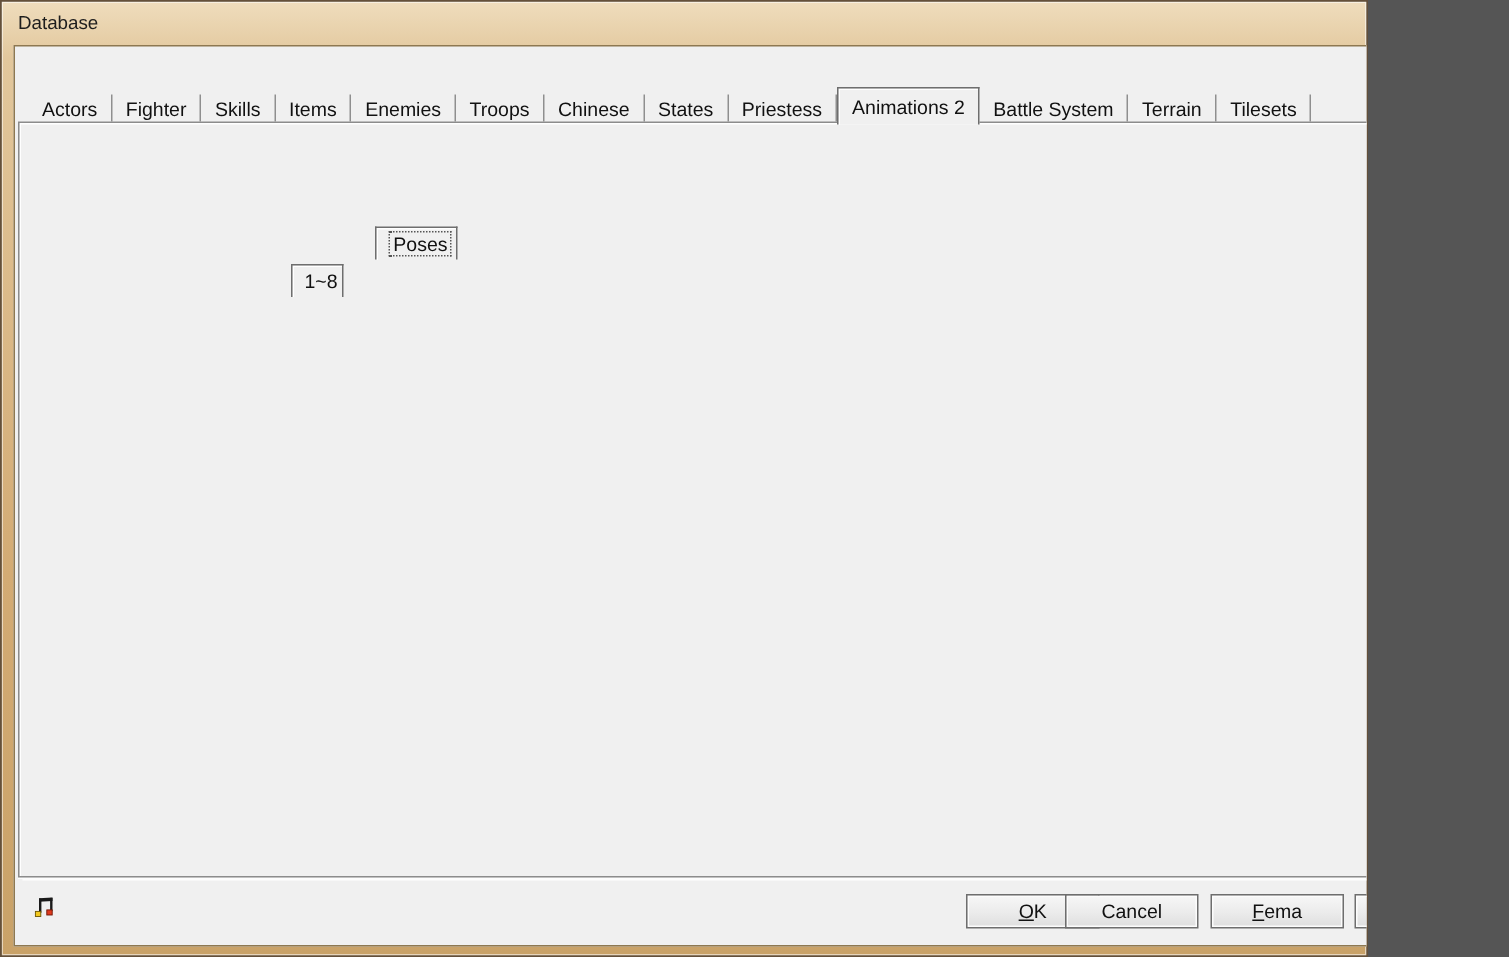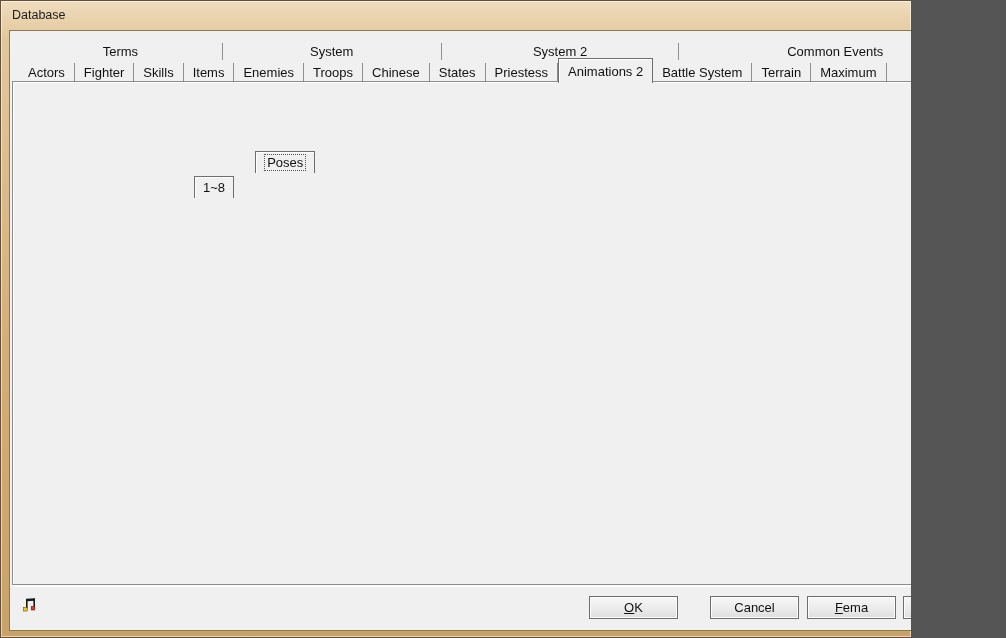--- a/index.html
+++ b/index.html
@@ -96,21 +96,21 @@
   #speed-group{left:336px;top:100px;width:294px;height:41px;}
   .radio-opt{position:absolute;top:14px;display:flex;align-items:center;gap:5px;}
   .radio{
     width:13px;height:13px;border-radius:50%;
     background:radial-gradient(circle at 35% 35%,#fff 0%,#ececec 70%,#d0d0d0 100%);
     border:1px solid #6f6f6f;position:relative;
   }
   .radio.checked::after{content:"";position:absolute;left:3px;top:3px;width:5px;height:5px;border-radius:50%;background:#303030;}
   
   .smalltabs{display:flex;align-items:flex-end;height:22px;}
-  .stab{padding:2px 8px 3px 8px;border-right:1px solid #8f8f8f;white-space:nowrap;cursor:default;}
+  .stab{padding:2px 3px 3px 8px;border-right:1px solid #8f8f8f;white-space:nowrap;cursor:default;}
   .stab.selected{
     position:relative;z-index:3;background:#f0f0f0;border:1px solid #6e6e6e;border-bottom:none;
     box-shadow:inset 1px 1px 0 #fff;margin-bottom:-1px;padding-top:3px;margin-top:-3px;
   }
   .focus-dots{border:1px dotted #555;padding:0 2px;}
   #pose-tabs{left:189px;top:149px;}
   #poses-frame{left:189px;top:171px;width:680px;height:370px;}
   #range-tabs{left:193px;top:175px;height:21px;}
   #range-frame{left:193px;top:196px;width:670px;height:339px;}
   
@@ -188,49 +188,35 @@
 
   <div id="titlebar">
     <span id="title">Database</span>
     <div id="close-btn">
       <span>✕</span>
     </div>
   </div>
 
   <div id="client"></div>
 
-  <div id="tabs-row1" class="abs">
-    <div class="tab1" style="flex-grow:220">
-        <span>Terms</span>
-      </div>
-    <div class="tab1" style="flex-grow:229">
-        <span>System</span>
-      </div>
-    <div class="tab1" style="flex-grow:240">
-        <span>System 2</span>
-      </div>
-    <div class="tab1" style="flex-grow:283">
-        <span>Common Events</span>
-      </div>
-  </div>
 
   <div id="tabs-row2" class="abs">
     <div class="tab2">Actors</div>
     <div class="tab2">Fighter</div>
     <div class="tab2">Skills</div>
     <div class="tab2">Items</div>
     <div class="tab2">Enemies</div>
     <div class="tab2">Troops</div>
     <div class="tab2">Chinese</div>
     <div class="tab2">States</div>
     <div class="tab2">Priestess</div>
     <div class="tab2 selected">Animations 2</div>
     <div class="tab2">Battle System</div>
     <div class="tab2">Terrain</div>
-    <div class="tab2">Maximum</div>
+    <div class="tab2">Tilesets</div>
   </div>
 
   <div id="main-panel" class="abs"></div>
 
   <div id="sidebar-header" class="abs">Animations 2</div>
   <div id="listbox" class="abs">
     <div id="list-inner">
         <div class="list-item selected">0001:Hero</div>
         <div class="list-item">0002:Heroine</div>
         <div class="list-item">0003:Soldier (Male)</div>
@@ -427,21 +413,21 @@
   </div>
 
   <div id="footer-sep" class="abs"></div>
   <svg id="music-icon" class="abs" viewBox="0 0 18 18">
     <rect x="4" y="2" width="9" height="2.4" fill="#1a1a1a" transform="skewY(-3)"></rect>
     <rect x="4" y="2" width="1.6" height="9.5" fill="#1a1a1a"></rect>
     <rect x="11.4" y="1.6" width="1.6" height="8.8" fill="#1a1a1a"></rect>
     <rect x="1.6" y="10.6" width="3.6" height="3.4" fill="#f2c81e" stroke="#6b5500" stroke-width="0.6"></rect>
     <rect x="9.2" y="9.6" width="3.6" height="3.4" fill="#e03a1e" stroke="#6e1404" stroke-width="0.6"></rect>
   </svg>
-  <div class="btn footer-btn" style="left:588px">
+  <div class="btn footer-btn" style="left:643px">
       <span class="uf">OK</span>
     </div>
   <div class="btn footer-btn" style="left:709px">
       <span>Cancel</span>
     </div>
   <div class="btn footer-btn" style="left:806px">
       <span class="uf">Fema</span>
     </div>
   <div class="btn footer-btn" style="left:902px">
       <span class="uf">Help</span>

